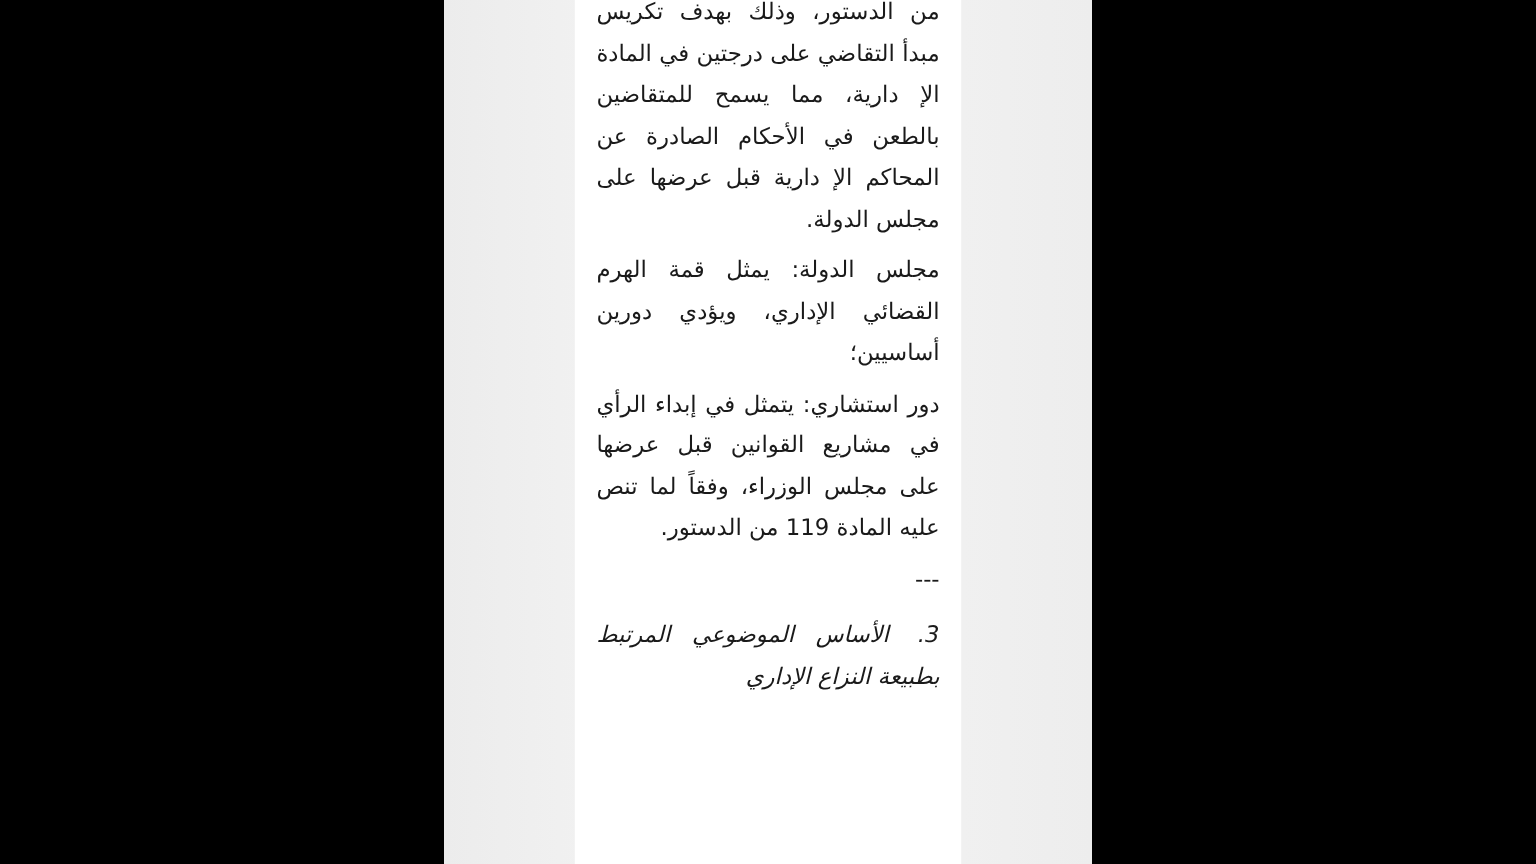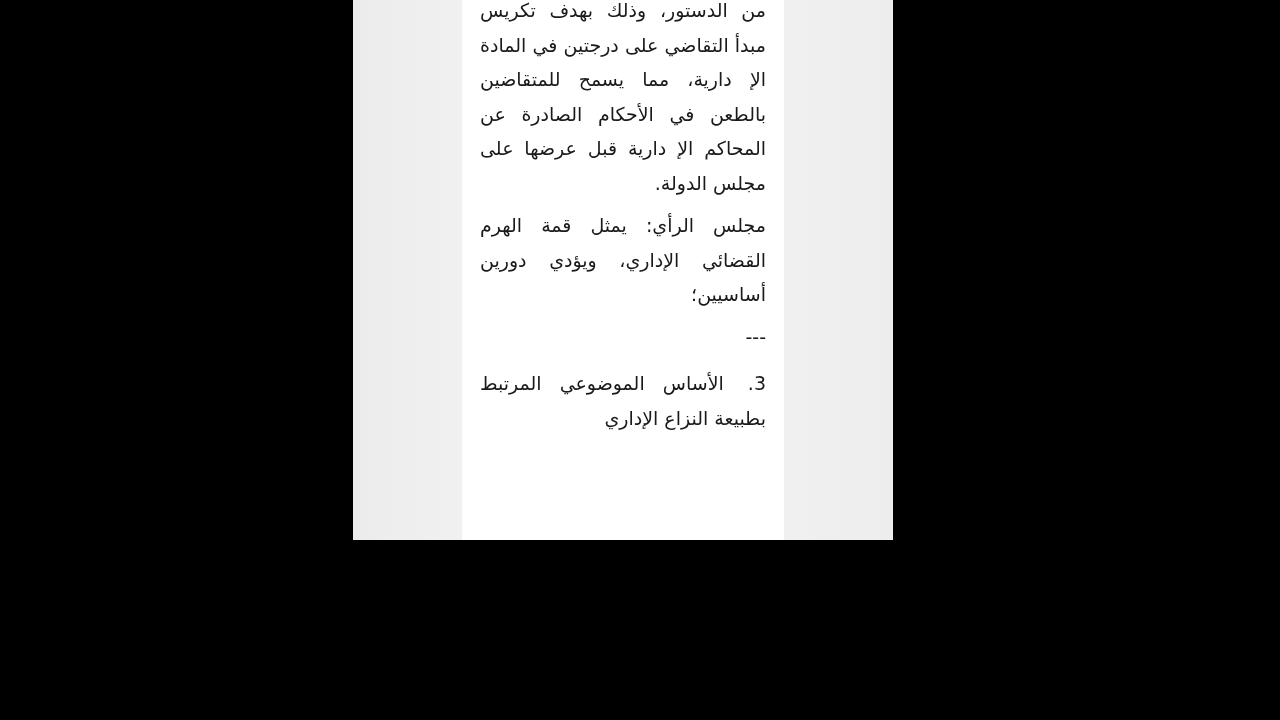--- a/index.html
+++ b/index.html
@@ -5,24 +5,24 @@
     html, body {
       margin: 0;
       padding: 0;
       width: 1280px;
       height: 720px;
       overflow: hidden;
       background: #000000;
     }
     .frame {
       position: absolute;
-      left: 353px;
+      left: 370px;
       top: 0;
       width: 540px;
-      height: 540px;
+      height: 720px;
       background: linear-gradient(90deg, #ececec 0%, #f5f5f5 40%, #f3f3f3 60%, #ededed 100%);
       overflow: hidden;
     }
     .page {
       position: absolute;
       left: 109px;
       top: 0;
       width: 322px;
       height: 720px;
       background: #ffffff;
@@ -46,31 +46,33 @@
     }
     .p-gap { margin-top: 8px !important; }
     .p-gap-sm { margin-top: 0 !important; }
     .sep {
       margin-top: 8px !important;
       text-align: right;
       text-align-last: right;
     }
     .heading {
       margin-top: 12px !important;
+      font-style: italic;
     }
     .heading .num {
       margin-left: 6px;
     }
   </style>
 </head>
 <body>
 
 <div class="frame">
   <div class="page">
     <div class="content">
       <p>من الدستور، وذلك بهدف تكريس مبدأ التقاضي على درجتين في المادة الإ دارية، مما يسمح للمتقاضين بالطعن في الأحكام الصادرة عن المحاكم الإ دارية قبل عرضها على مجلس الدولة.</p>
-      <p class="p-gap">مجلس الرأي: يمثل قمة الهرم القضائي الإداري، ويؤدي دورين أساسيين؛</p>
+      <p class="p-gap">مجلس الدولة: يمثل قمة الهرم القضائي الإداري، ويؤدي دورين أساسيين؛</p>
+      <p class="p-gap">دور استشاري: يتمثل في إبداء الرأي في مشاريع القوانين قبل عرضها على مجلس الوزراء، وفقاً لما تنص عليه المادة 119 من الدستور.</p>
       <p class="sep">---</p>
       <p class="heading"><span class="num">3.</span> <span>الأساس الموضوعي المرتبط بطبيعة النزاع الإداري</span></p>
 
     </div>
   </div>
 </div>
 
 </body></html>

